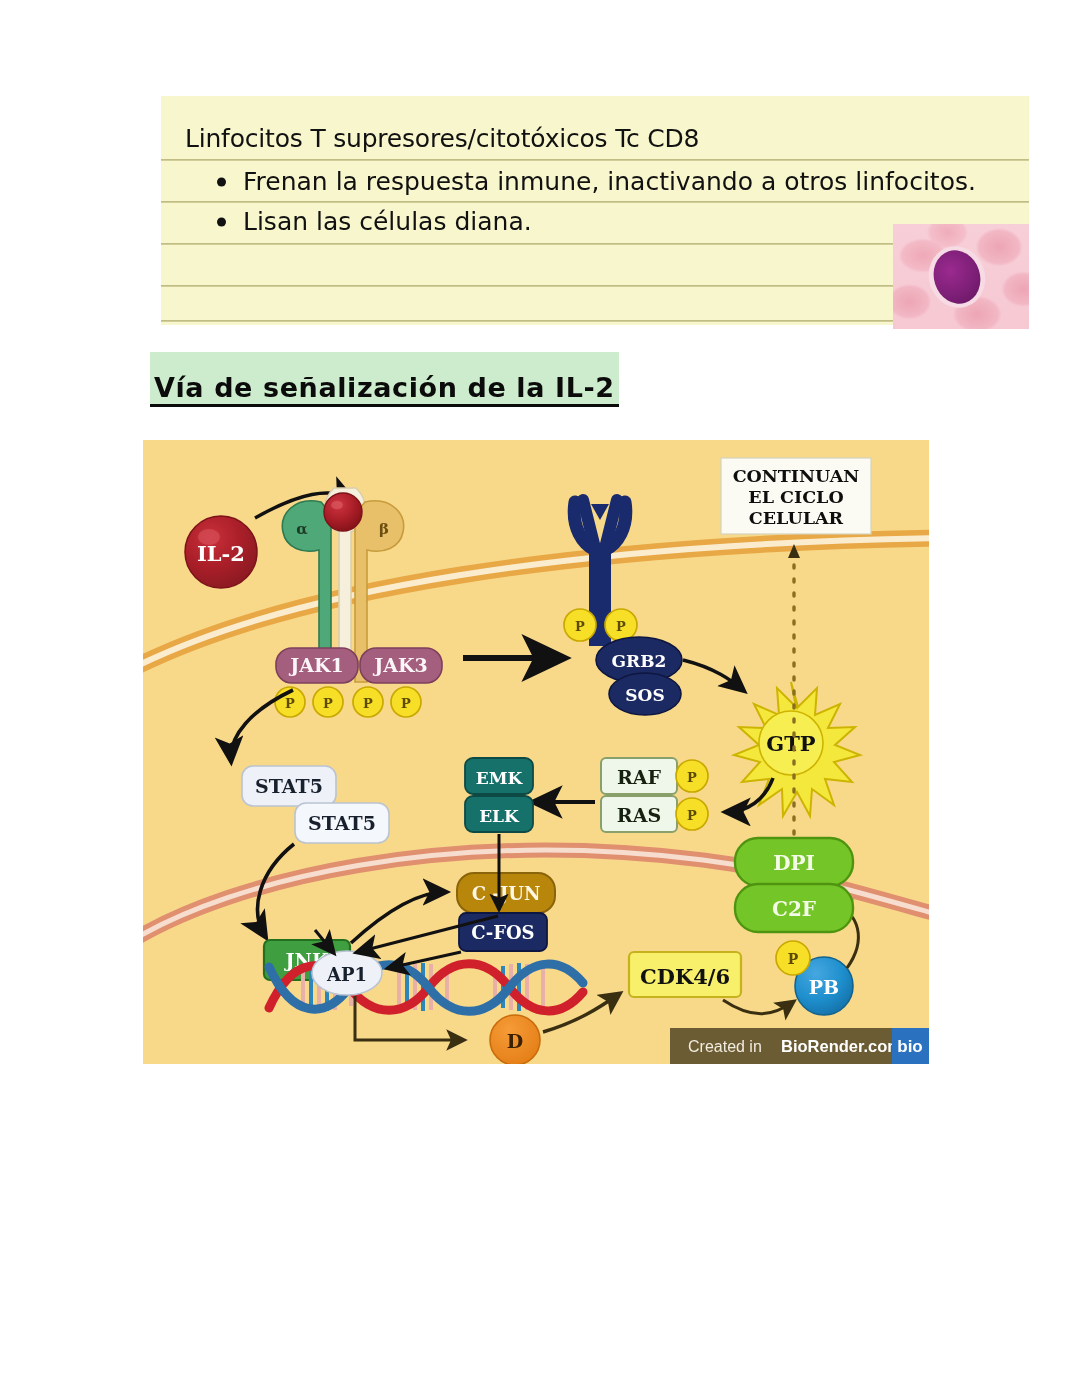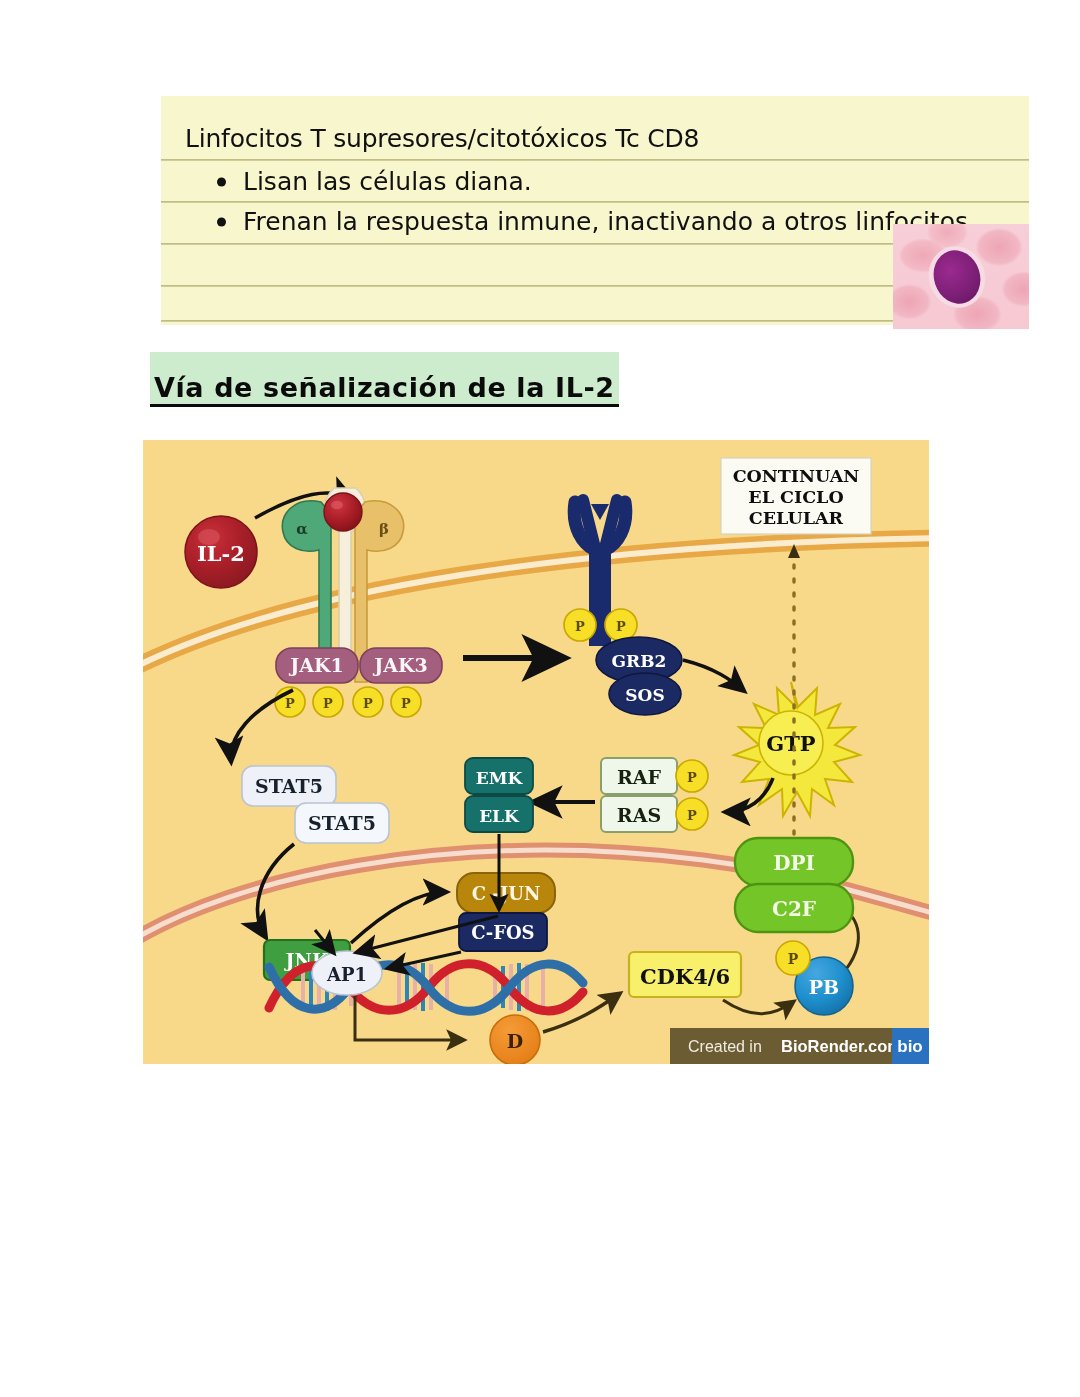--- a/index.html
+++ b/index.html
@@ -131,25 +131,25 @@
       <div class="rule" style="top:105px"></div>
       <div class="rule" style="top:147px"></div>
       <div class="rule" style="top:189px"></div>
       <div class="rule" style="top:224px"></div>
     </div>
     <div id="note-text">
       <div class="note-title">Linfocitos T supresores/citotóxicos Tc CD8</div>
       <ul class="note-bullets">
         <li>
           <span class="bullet-dot"></span>
-          <span>Lisan las células diana.</span>
+          <span>Frenan la respuesta inmune, inactivando a otros linfocitos.</span>
         </li>
         <li>
           <span class="bullet-dot"></span>
-          <span>Frenan la respuesta inmune, inactivando a otros linfocitos.</span>
+          <span>Lisan las células diana.</span>
         </li>
       </ul>
     </div>
   </div>
 
   <div id="micrograph">
     <div class="lympho-halo"></div>
     <div class="lympho-nucleus"></div>
   </div>
 

